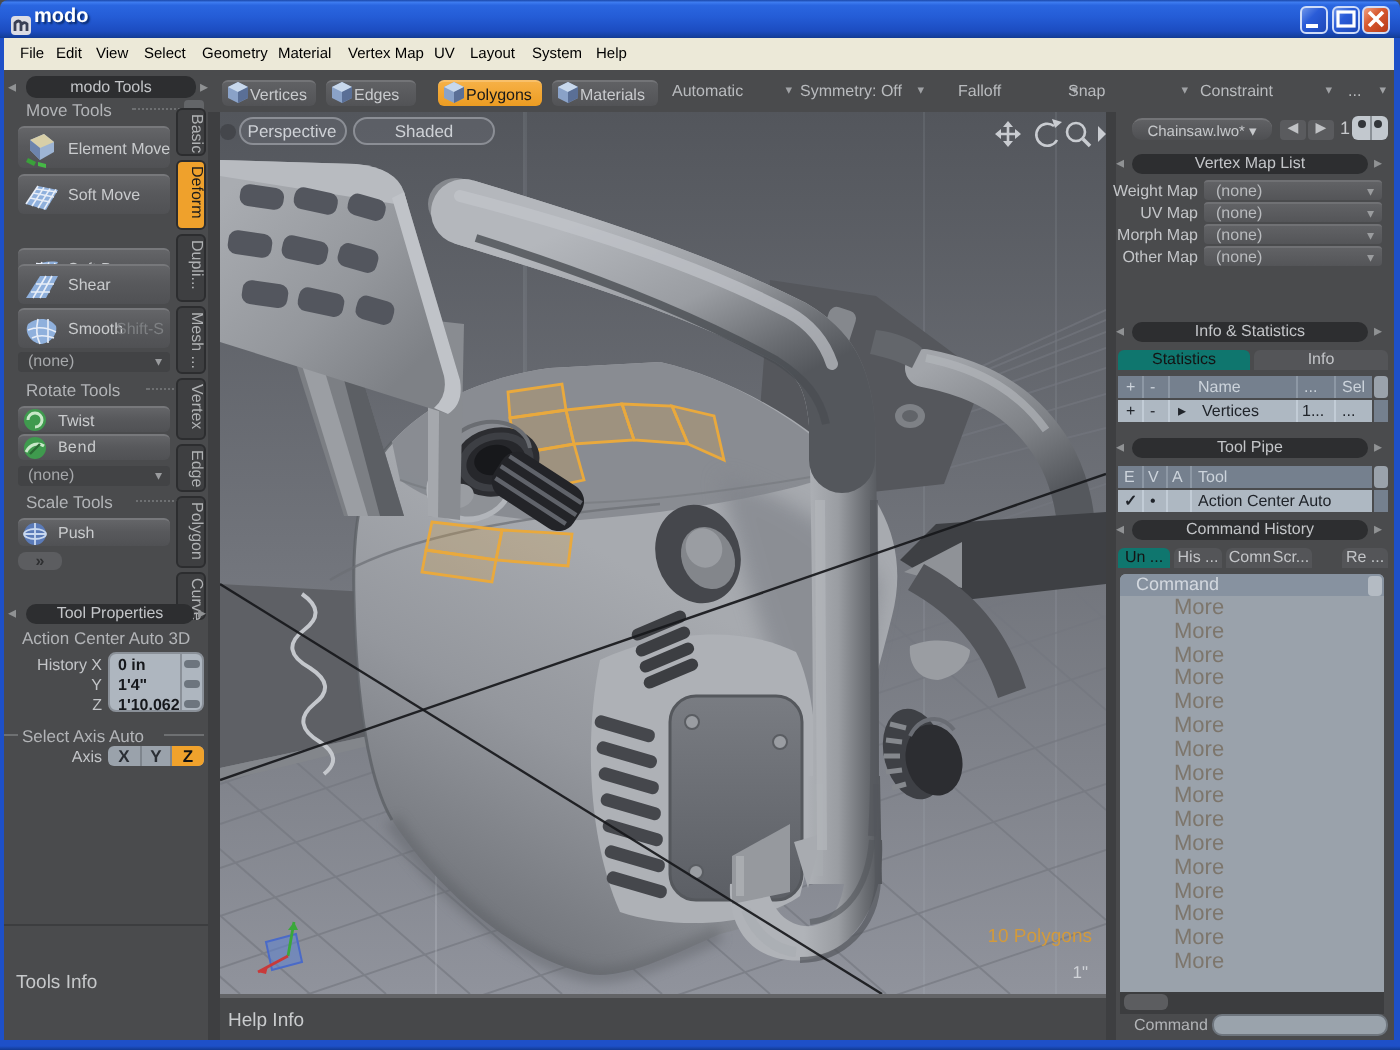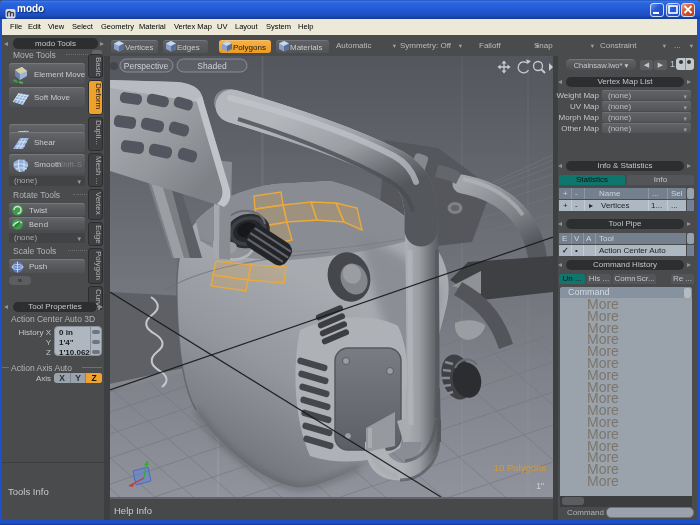--- a/index.html
+++ b/index.html
@@ -167,21 +167,21 @@
 <div class="tplabel" style="left:0px; top:328px; width:51px;">History X</div>
 <div class="tplabel" style="left:0px; top:338px; width:51px;">Y</div>
 <div class="tplabel" style="left:0px; top:348px; width:51px;">Z</div>
 <div class="tprow" style="left:59px; top:328px;">0 in</div>
 <div class="tprow" style="left:59px; top:338px;">1'4"</div>
 <div class="tprow" style="left:59px; top:348px;">1'10.062</div>
 <div class="abs" style="left:90px; top:327px; width:1px; height:28px; background:#8a9098;"></div>
 <div class="abs" style="left:92px; top:330px; width:8px; height:4px; background:#6d757e; border-radius:2px;"></div>
 <div class="abs" style="left:92px; top:340px; width:8px; height:4px; background:#6d757e; border-radius:2px;"></div>
 <div class="abs" style="left:92px; top:350px; width:8px; height:4px; background:#6d757e; border-radius:2px;"></div>
-<div class="seclabel" style="left:11px; top:363px;">Action Axis Auto</div>
+<div class="seclabel" style="left:11px; top:363px;">Select Axis Auto</div>
 <div class="abs" style="left:2px; top:367px; width:7px; border-top:1px solid #6e7072;"></div>
 <div class="abs" style="left:82px; top:367px; width:20px; border-top:1px solid #6e7072;"></div>
 <div class="tplabel" style="left:0px; top:374px; width:51px;">Axis</div>
 <div class="abs" style="left:54px; top:373px; width:48px; height:10px; background:#9aa2ab; border-radius:3px;"></div>
 <div class="abs" style="left:54px; top:373px; width:16px; height:10px; color:#2a2e34; font-size:8.5px; font-weight:bold; text-align:center; line-height:10px;">X</div>
 <div class="abs" style="left:70px; top:373px; width:16px; height:10px; border-left:1px solid #7e858d; border-right:1px solid #7e858d; color:#2a2e34; font-size:8.5px; font-weight:bold; text-align:center; line-height:10px;">Y</div>
 <div class="abs" style="left:86px; top:373px; width:16px; height:10px; background:#f0a22c; border-radius:0 3px 3px 0; color:#141414; font-size:8.5px; font-weight:bold; text-align:center; line-height:10px;">Z</div>
 <div class="abs" style="left:2px; top:462px; width:102px; border-top:1px solid #3c3d3f;"></div>
 <div class="abs" style="left:8px; top:486px; color:#c6c8ca; font-size:9.5px;">Tools Info</div>
 
@@ -550,21 +550,21 @@
 <div class="sidearrow" style="left:687px; top:260px;">▸</div>
 <div class="rtab on" style="left:559px; top:274px; width:26px; line-height:10px;">Un ...</div>
 <div class="rtab" style="left:587px; top:274px; width:24px; line-height:10px;">His ...</div>
 <div class="rtab" style="left:613px; top:274px; width:33px; line-height:10px;">Comm...</div>
 <div class="rtab" style="left:635px; top:274px; width:21px; line-height:10px;">Scr...</div>
 <div class="rtab" style="left:671px; top:274px; width:23px; line-height:10px;">Re ...</div>
 
 <div class="abs" style="left:560px; top:287px; width:132px; height:209px; background:#9aa2ab; border-radius:3px 3px 0 0;"></div>
 <div class="abs" style="left:560px; top:287px; width:132px; height:11px; background:#8792a0; border-radius:3px 3px 0 0; color:#d3d8df; font-size:9px; line-height:11px;"><span style="margin-left:8px;">Command</span></div>
 <div class="abs" style="left:684px; top:288px; width:7px; height:10px; background:#b4bbc3; border-radius:2px;"></div>
-<div id="morelist" class="abs" style="left:560px; top:299px; width:132px; color:#7d766c; font-size:14px; line-height:11.8px; text-align:left;">
+<div id="morelist" class="abs" style="left:560px; top:299px; width:132px; color:#7d766c; font-size:11px; line-height:11.8px; text-align:left;">
     <div style="padding-left:27px;">More</div>
     <div style="padding-left:27px;">More</div>
     <div style="padding-left:27px;">More</div>
     <div style="padding-left:27px;">More</div>
     <div style="padding-left:27px;">More</div>
     <div style="padding-left:27px;">More</div>
     <div style="padding-left:27px;">More</div>
     <div style="padding-left:27px;">More</div>
     <div style="padding-left:27px;">More</div>
     <div style="padding-left:27px;">More</div>

